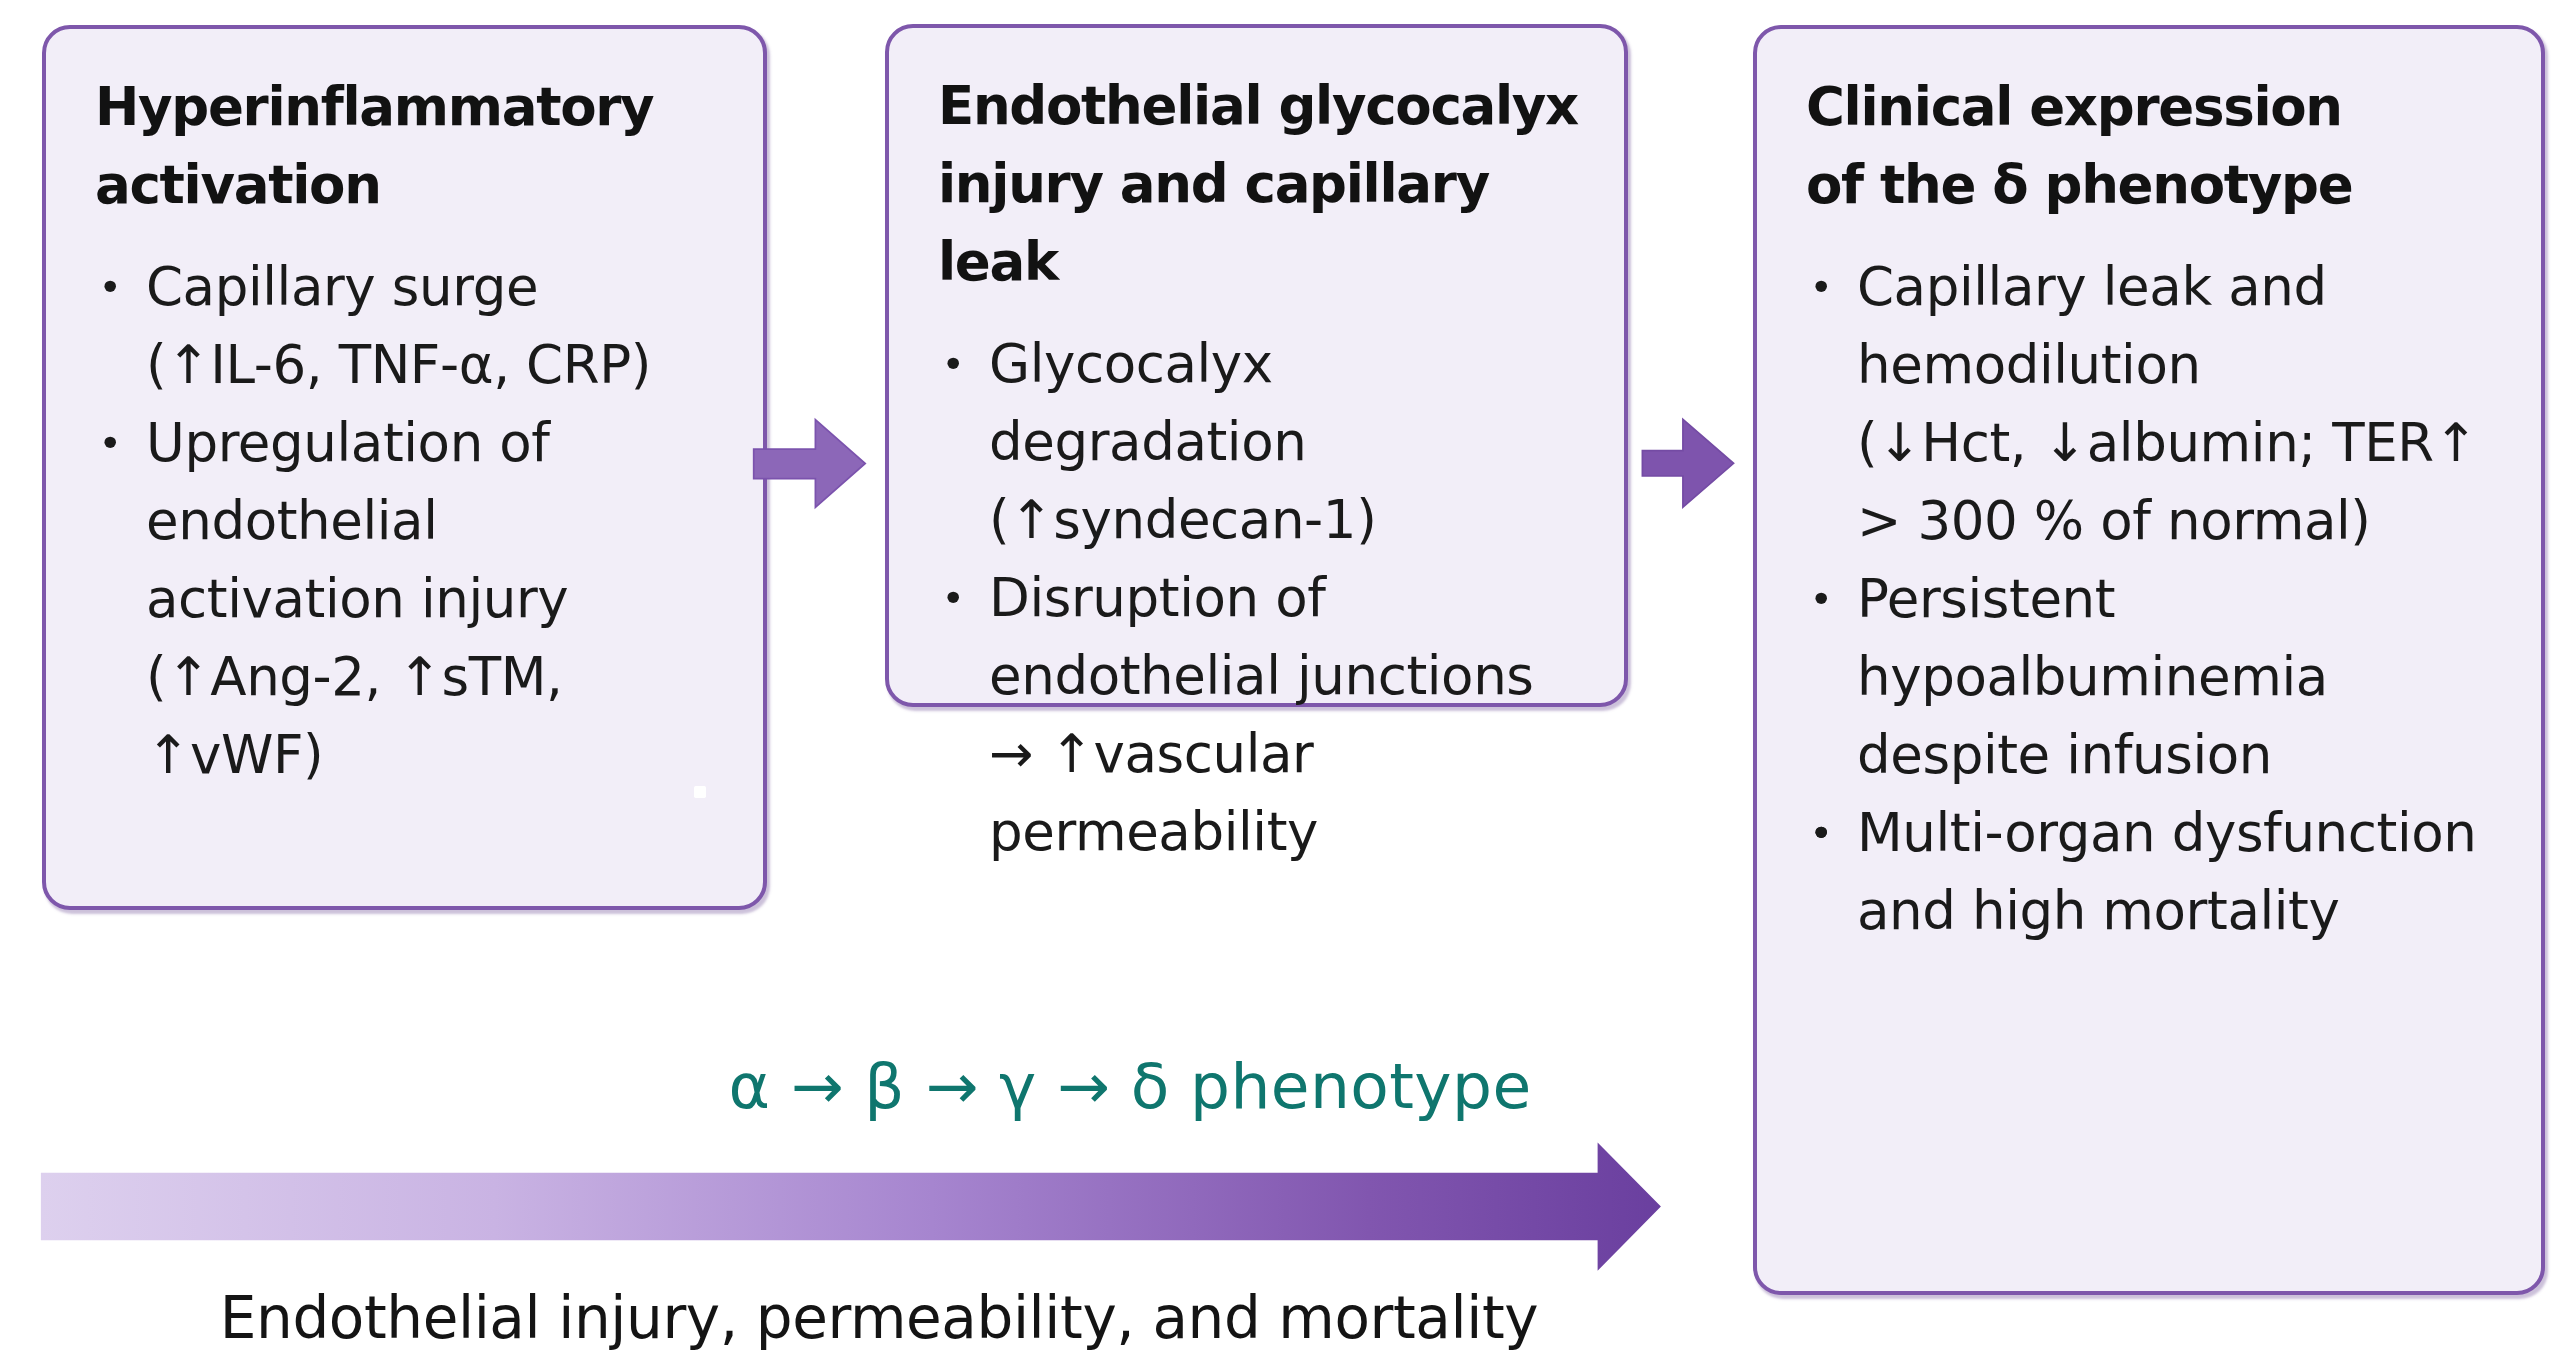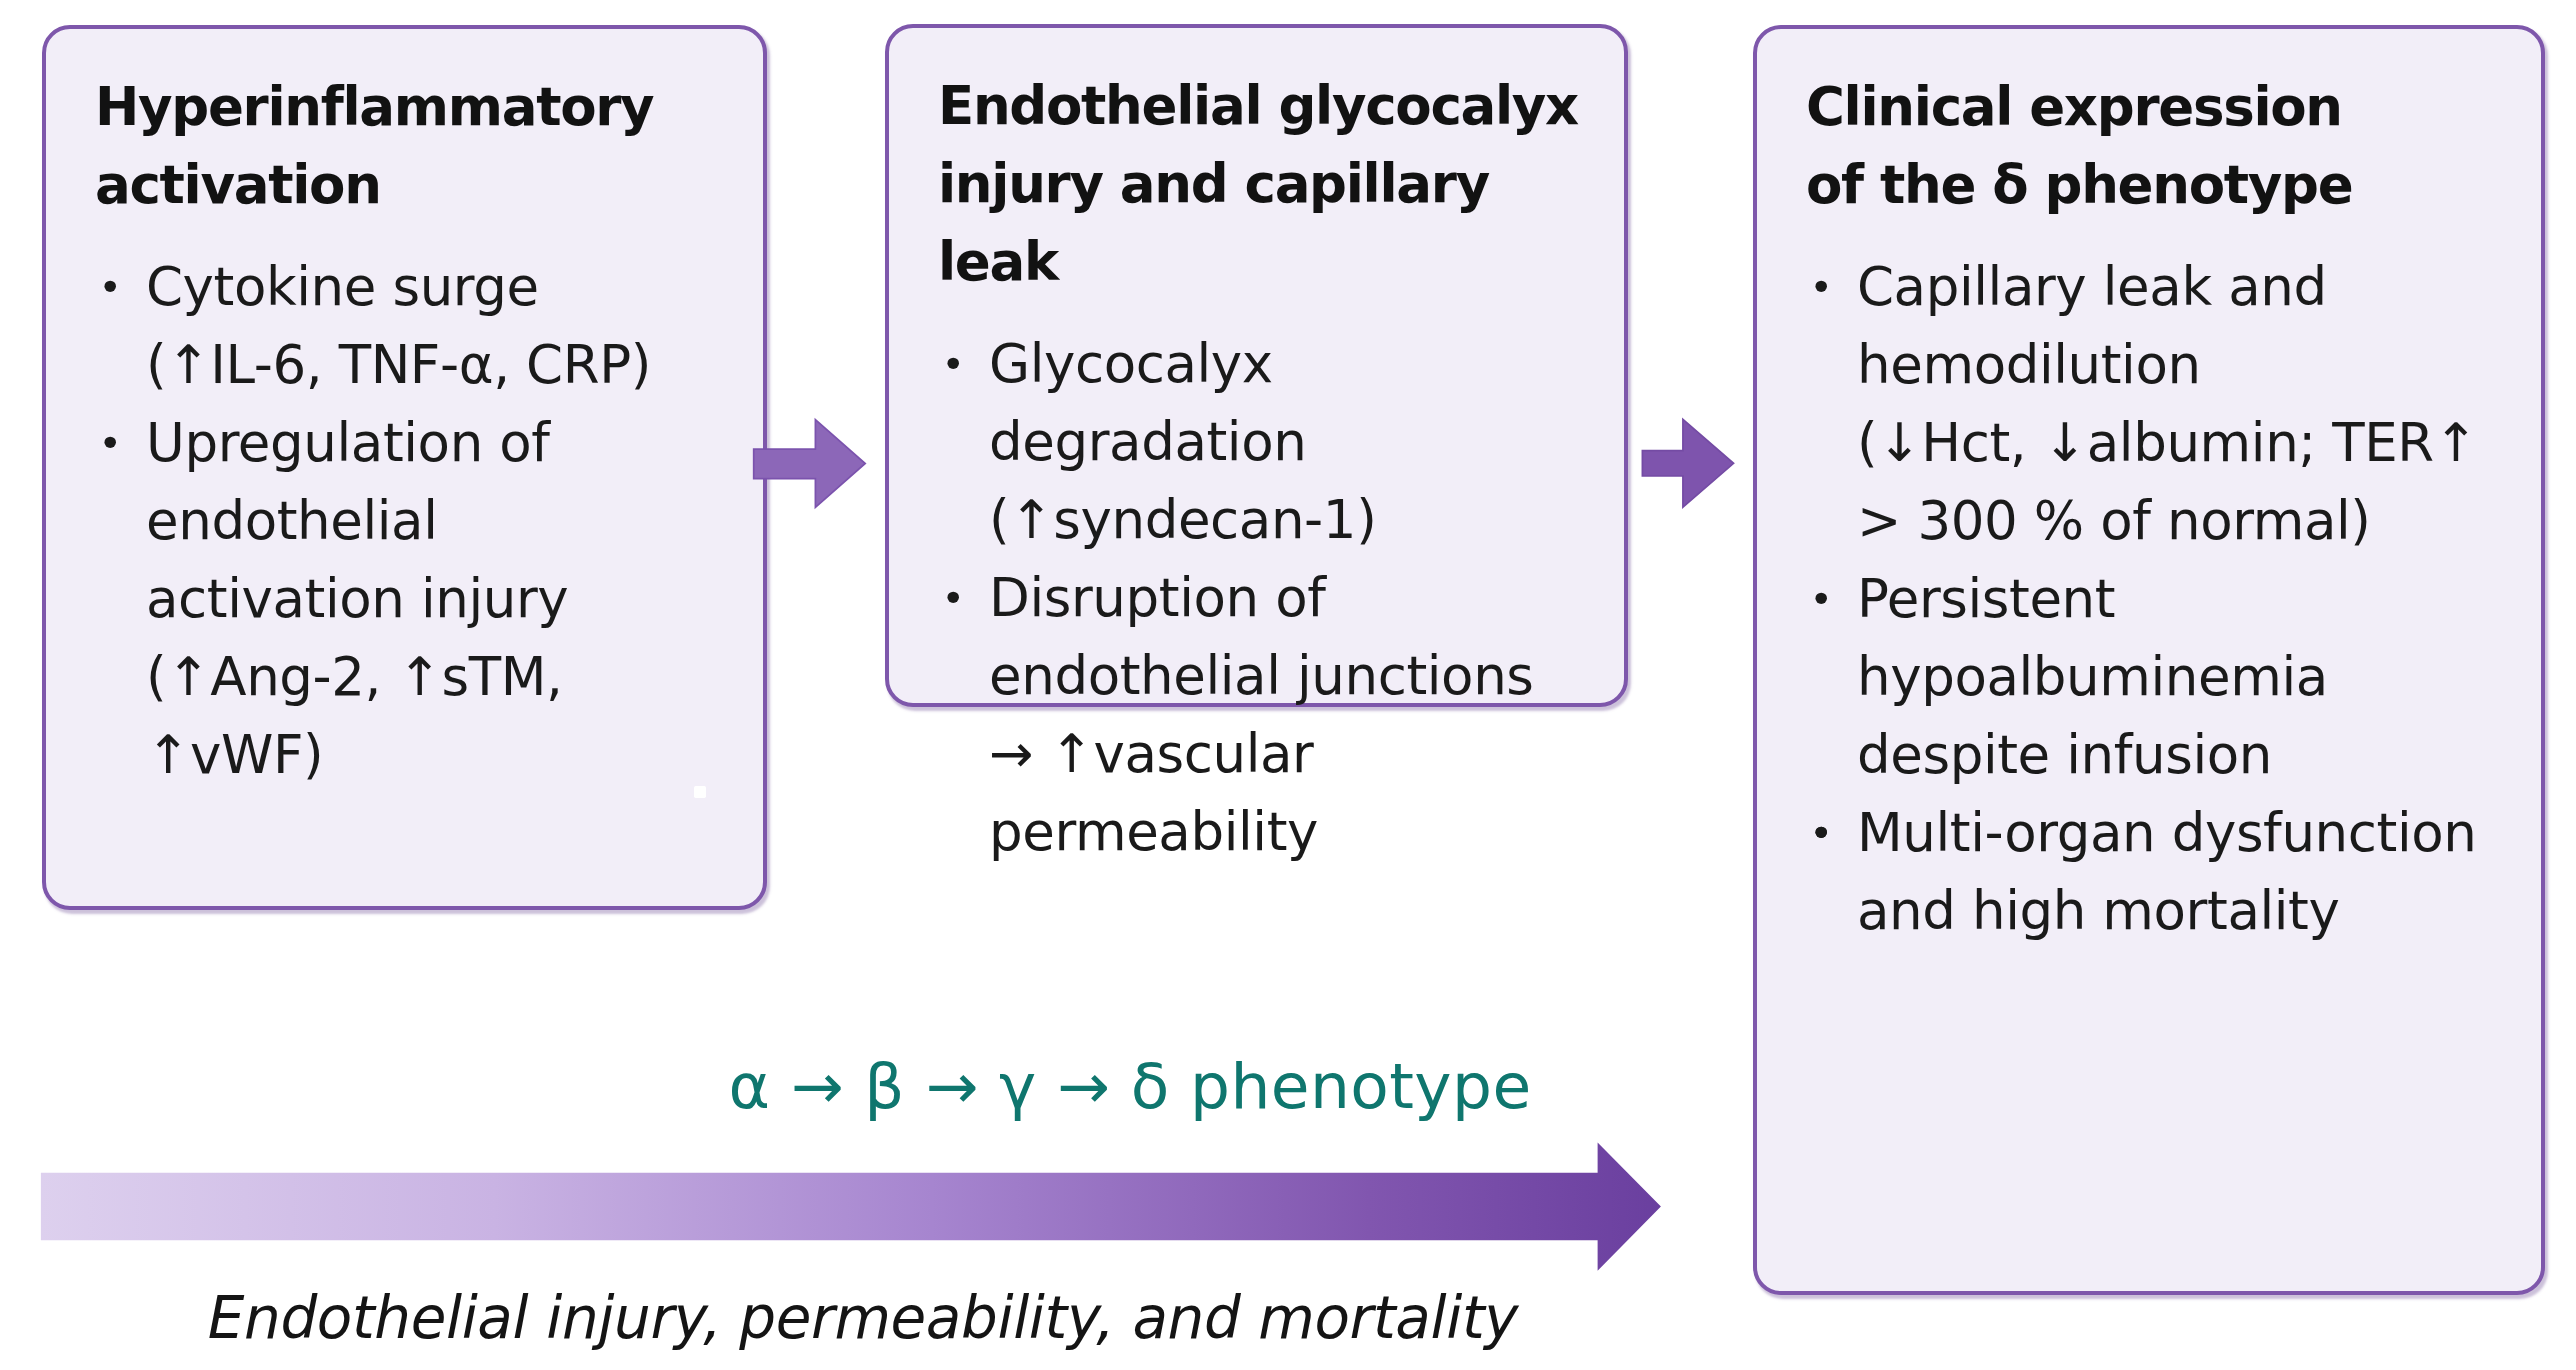--- a/index.html
+++ b/index.html
@@ -58,48 +58,47 @@
     position:absolute;
     left:368px; top:1053px; width:1524px;
     text-align:center;
     font-size:63px;
     line-height:68px;
     color:#0f766e;
     letter-spacing:0.4px;
   }
   .axis-caption{
     position:absolute;
-    left:16px; top:1285px; width:1694px;
+    left:32px; top:1285px; width:1694px;
     text-align:center;
     font-size:58px;
     line-height:66px;
     color:#141414;
     letter-spacing:-0.4px;
-    font-style:italic;
   }
   .artifact-dot{
     position:absolute;
     left:694px; top:786px;
     width:12px; height:12px;
     background:#ffffff;
     border-radius:1.7px;
   }
 </style>
 </head>
 <body>
 
 <div class="canvas">
 
   <section class="box box1">
     <h2>Hyperinflammatory
 activation</h2>
     <ul>
       <li>
         <span class="marker">•</span>
-        <span class="btext">Cytokine surge
+        <span class="btext">Capillary surge
 (↑IL-6, TNF-α, CRP)</span>
       </li>
       <li>
         <span class="marker">•</span>
         <span class="btext">Upregulation of
 endothelial
 activation injury
 (↑Ang-2, ↑sTM,
 ↑vWF)</span>
       </li>

